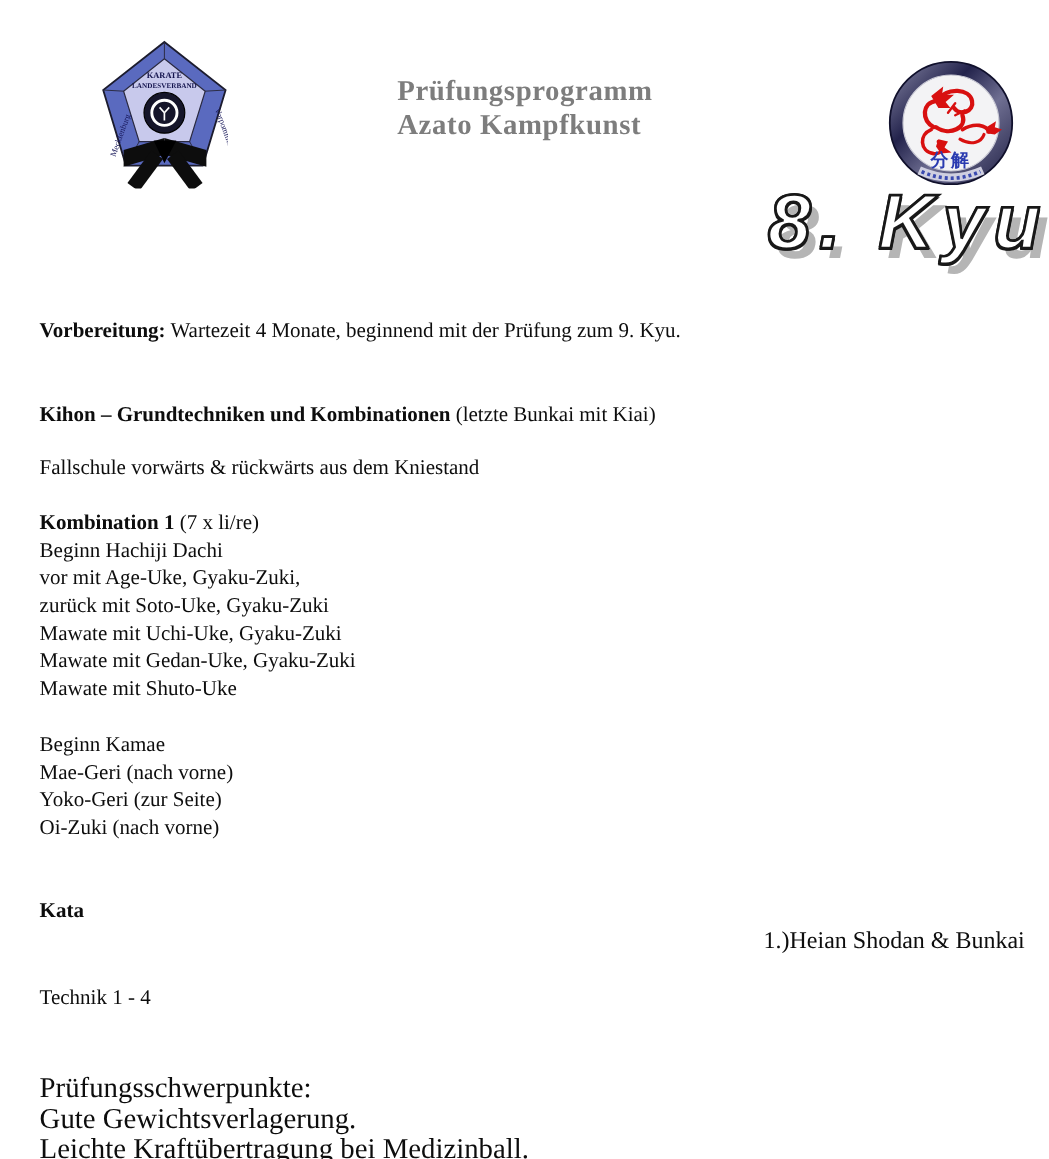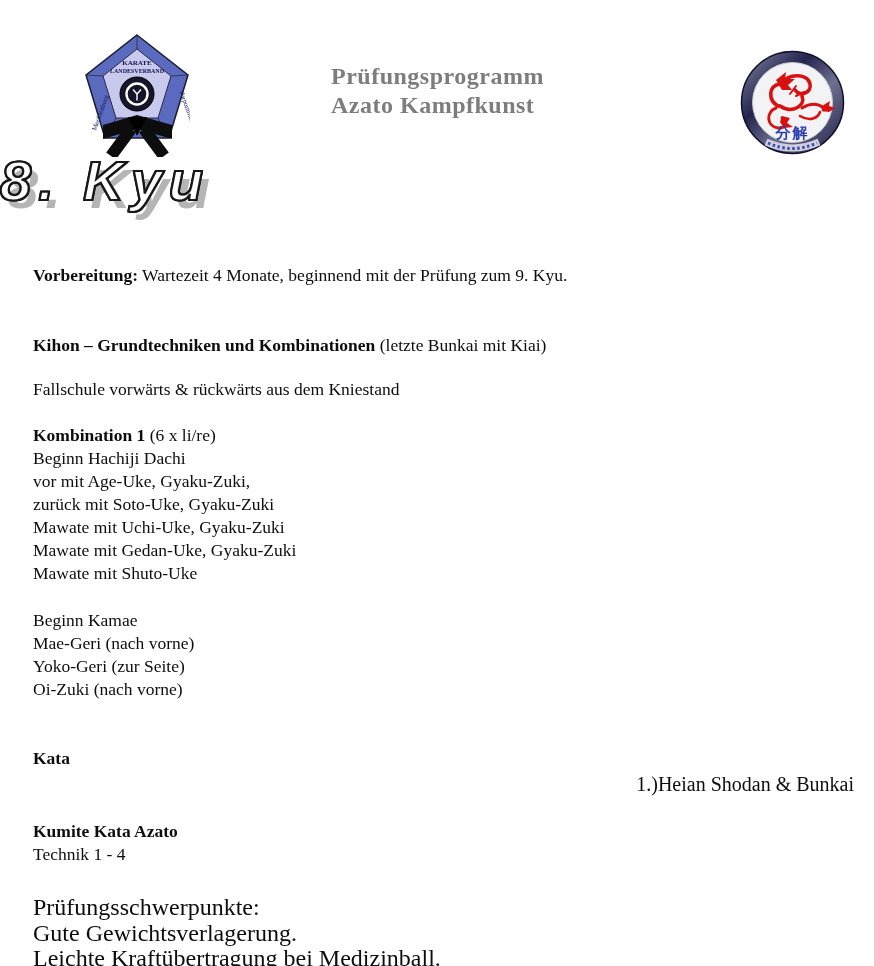--- a/index.html
+++ b/index.html
@@ -12,23 +12,23 @@
     position:absolute;left:331px;top:30px;
     font-family:"Liberation Serif","DejaVu Serif",serif;
     font-size:24px;font-weight:bold;line-height:29px;color:#7d7d7d;
     letter-spacing:0.5px;
     margin-top:32px;
   }
   .logo-left{position:absolute;left:85px;top:33px;width:105px;height:124px;}
   .logo-right{position:absolute;left:740px;top:50px;width:105px;height:105px;}
   
   .kyu-title{
-    position:absolute;left:0;top:148px;width:100%;text-align:left;
+    position:absolute;left:0;top:148px;width:100%;text-align:right;
     font-family:"Liberation Sans","DejaVu Sans",sans-serif;
-    font-style:italic;font-weight:800;font-size:56px;letter-spacing:7px;
+    font-style:italic;font-weight:800;font-size:64px;letter-spacing:7px;
     color:#ffffff;
     -webkit-text-stroke:2.2px #181818;
     text-shadow:
       -1px -1px 0 #181818, 1px -1px 0 #181818,
       -1px 1px 0 #181818, 1px 1px 0 #181818,
       7px 8px 0 #b5b5b5;
   }
   
   .tb{position:absolute;left:33px;right:20px;font-size:17.5px;line-height:23px;}
   .tb b{font-weight:bold;}
@@ -124,21 +124,21 @@
   <p class="tb" id="kihon">
     <b>Kihon – Grundtechniken und Kombinationen</b>
     <span>(letzte Bunkai mit Kiai)</span>
   </p>
 
   <p class="tb" id="fallschule">
     <span>Fallschule vorwärts &amp; rückwärts aus dem Kniestand</span>
   </p>
 
   <p class="tb" id="komb1">
-    <span class="line"><b>Kombination 1</b> <span>(6 x li/re)</span></span>
+    <span class="line"><b>Kombination 1</b> <span>(7 x li/re)</span></span>
     <span class="line">Beginn Hachiji Dachi</span>
     <span class="line">vor mit Age-Uke, Gyaku-Zuki,</span>
     <span class="line">zurück mit Soto-Uke, Gyaku-Zuki</span>
     <span class="line">Mawate mit Uchi-Uke, Gyaku-Zuki</span>
     <span class="line">Mawate mit Gedan-Uke, Gyaku-Zuki</span>
     <span class="line">Mawate mit Shuto-Uke</span>
   </p>
 
   <p class="tb" id="komb2">
     <span class="line">Beginn Kamae</span>
@@ -146,21 +146,20 @@
     <span class="line">Yoko-Geri (zur Seite)</span>
     <span class="line">Oi-Zuki (nach vorne)</span>
   </p>
 
   <p class="tb" id="kata">
     <span class="line"><b>Kata</b></span>
     <span class="line kata-item"><span class="tab-num">1.)</span><span>Heian Shodan &amp; Bunkai</span></span>
   </p>
 
   <p class="tb" id="kumite">
-    <span class="line"><b>Kumite Kata Azato</b></span>
     <span class="line">Technik 1 - 4</span>
   </p>
 
   <p class="tb" id="schwerpunkte">
     <span class="line">Prüfungsschwerpunkte:</span>
     <span class="line">Gute Gewichtsverlagerung.</span>
     <span class="line">Leichte Kraftübertragung bei Medizinball.</span>
   </p>
 
 </div>

